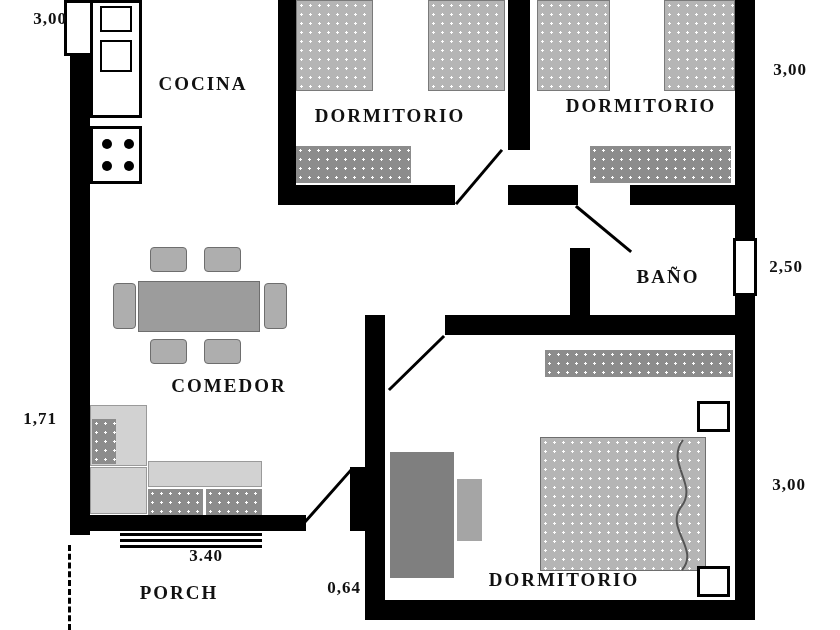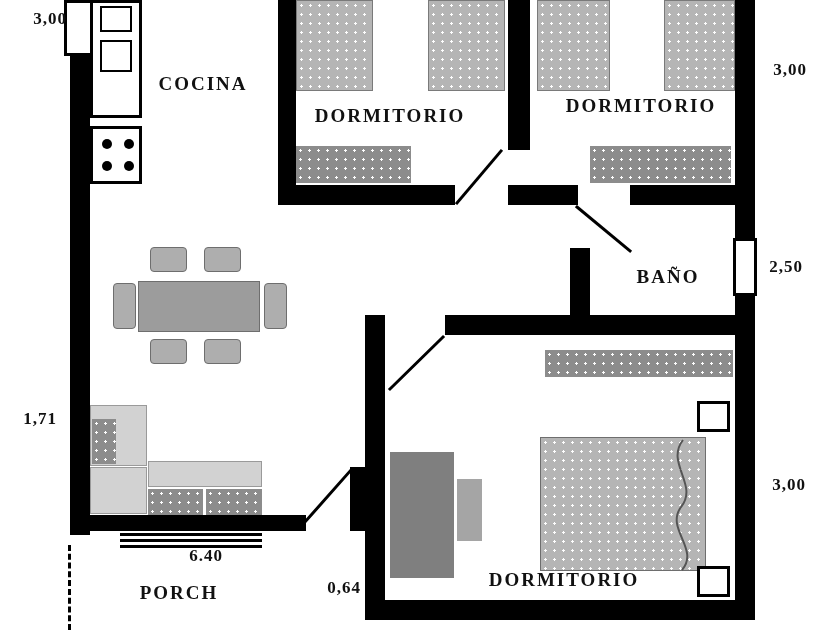--- a/index.html
+++ b/index.html
@@ -106,24 +106,25 @@
     <line x1="577" y1="207" x2="630" y2="251"></line>
     <line x1="390" y1="389" x2="443" y2="337"></line>
     <line x1="305" y1="522" x2="351" y2="470"></line>
     <path d="M 683 440 C 665 463, 699 485, 681 507 C 665 529, 700 549, 682 570"></path>
   </svg>
 
   <div class="room-label" style="left:203px;top:76px;margin-top:8px;">COCINA</div>
   <div class="room-label" style="left:390px;top:116px;">DORMITORIO</div>
   <div class="room-label" style="left:641px;top:106px;">DORMITORIO</div>
   <div class="room-label" style="left:668px;top:277px;">BAÑO</div>
+  <div class="room-label" style="left:229px;top:386px;">COMEDOR</div>
   <div class="room-label" style="left:179px;top:593px;text-align:center;">PORCH</div>
   <div class="room-label" style="left:564px;top:580px;">DORMITORIO</div>
 
   <div class="dim-label" style="left:50px;top:19px;">3,00</div>
   <div class="dim-label" style="left:790px;top:70px;">3,00</div>
   <div class="dim-label" style="left:786px;top:267px;">2,50</div>
   <div class="dim-label" style="left:40px;top:419px;">1,71</div>
   <div class="dim-label" style="left:789px;top:485px;">3,00</div>
-  <div class="dim-label" style="left:206px;top:556px;">6.40</div>
+  <div class="dim-label" style="left:206px;top:556px;">3.40</div>
   <div class="dim-label" style="left:344px;top:588px;">0,64</div>
 
 </div>
 
 </body></html>

